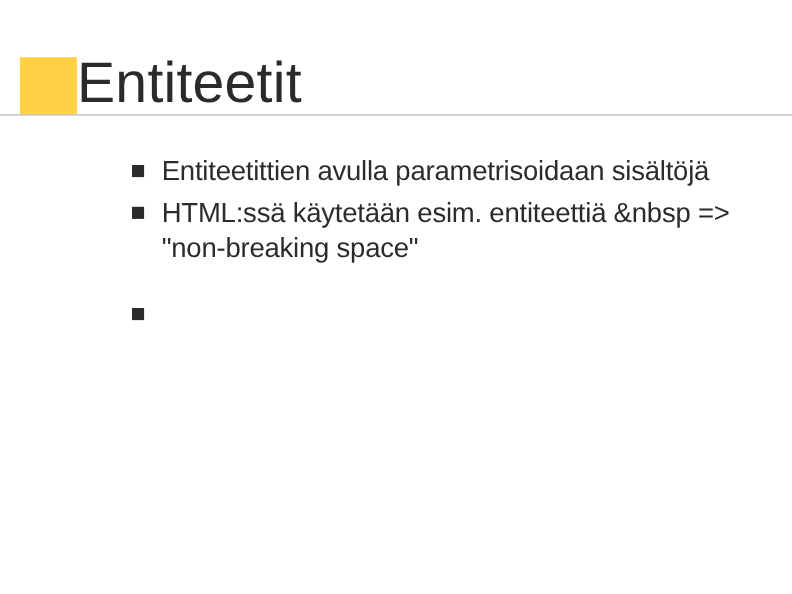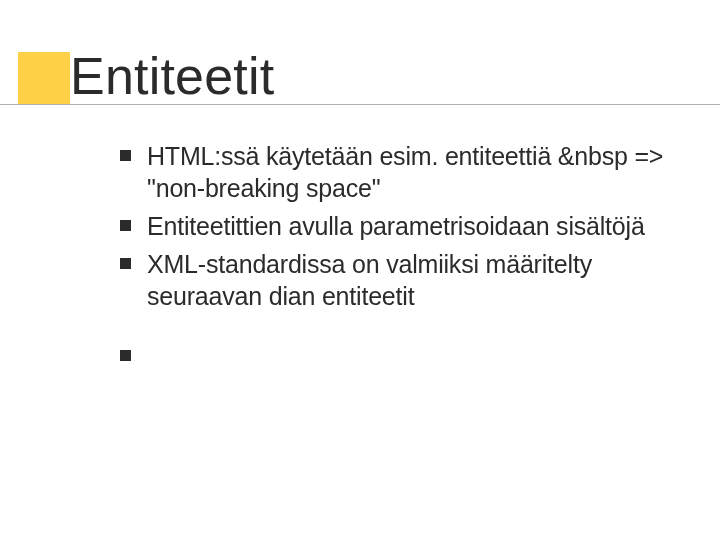--- a/index.html
+++ b/index.html
@@ -74,28 +74,24 @@
 <body>
 
 <div class="slide">
   <div class="accent"></div>
   <div class="title">Entiteetit</div>
   <div class="rule"></div>
 
   <div class="body">
     <div class="item">
       <div class="bullet"></div>
-      <div class="text">HTML:ssä käytetään esim. entiteettiä &amp;nbsp =&gt; "non-breaking space"</div>
-    </div>
-    <div class="item">
-      <div class="bullet"></div>
       <div class="text">Entiteetittien avulla parametrisoidaan sisältöjä</div>
     </div>
     <div class="item">
       <div class="bullet"></div>
-      <div class="text">XML-standardissa on valmiiksi määritelty seuraavan dian entiteetit</div>
+      <div class="text">HTML:ssä käytetään esim. entiteettiä &amp;nbsp =&gt; "non-breaking space"</div>
     </div>
     <div class="item empty-bullet">
       <div class="bullet"></div>
       <div class="text"></div>
     </div>
   </div>
 </div>
 
 </body></html>

